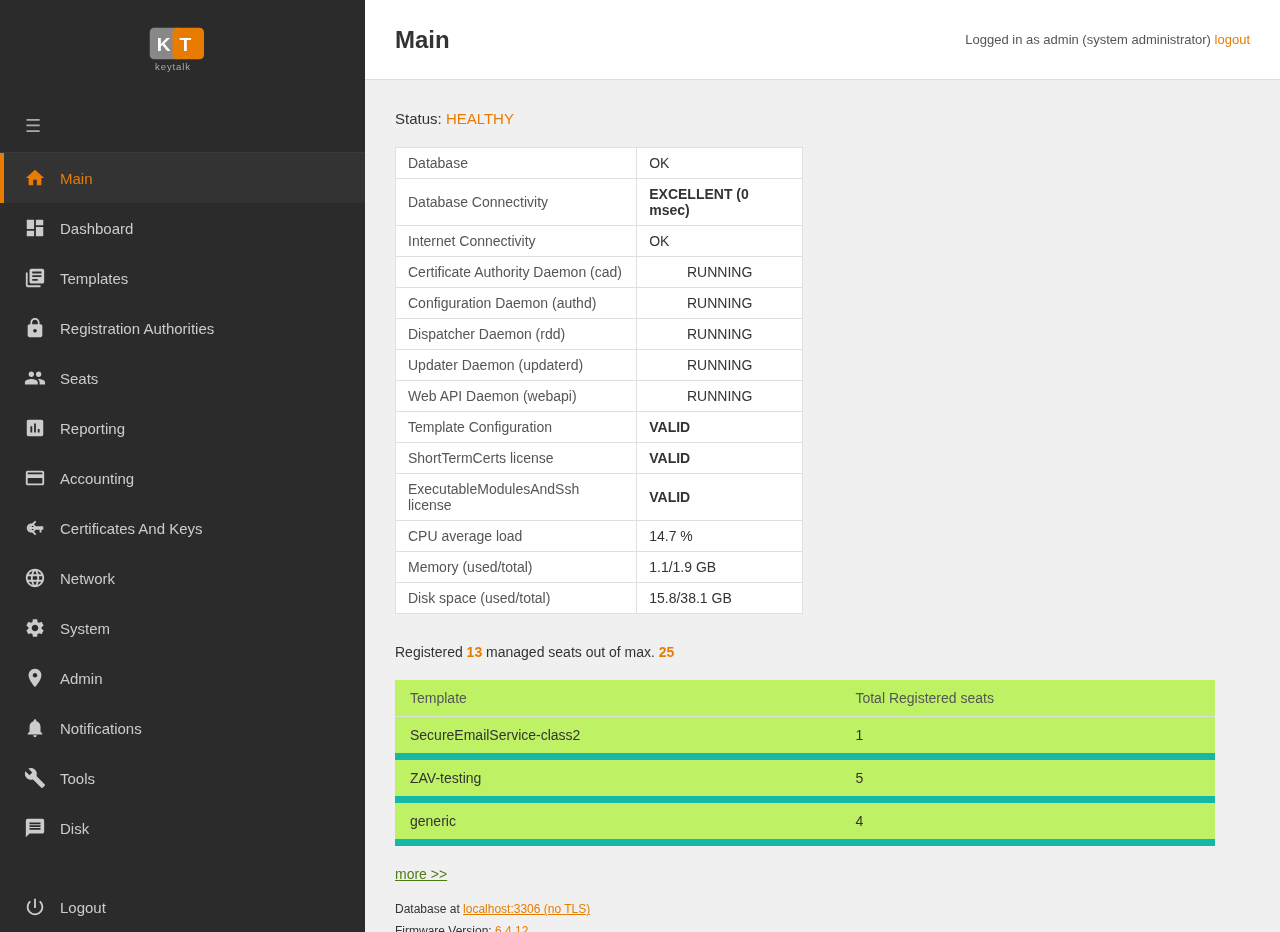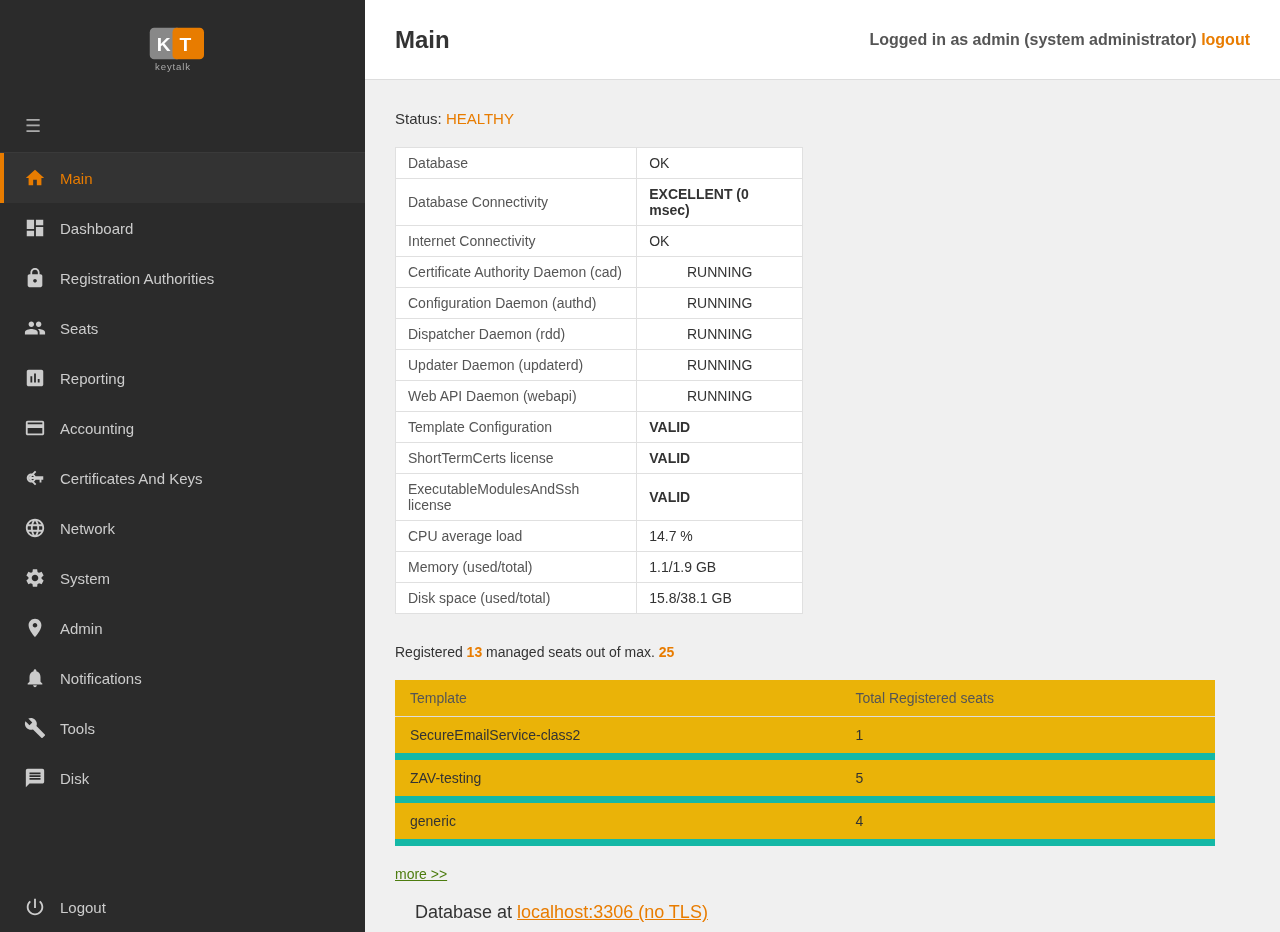--- a/index.html
+++ b/index.html
@@ -87,23 +87,22 @@
       justify-content: space-between;
       border-bottom: 1px solid #ddd;
       min-height: 80px;
     }
     #page-title {
       font-size: 24px;
       font-weight: bold;
       color: #333;
     }
     #user-info {
-      font-size: 16px;
+      font-size: 13px;
       color: #555;
-      font-weight: bold;
     }
     #user-info a {
       color: #e87c00;
       text-decoration: none;
     }
     #content-area {
       padding: 30px;
     }
     .status-line {
       font-size: 15px;
@@ -135,39 +134,39 @@
       font-size: 14px;
       color: #333;
       margin-bottom: 20px;
     }
     .num-orange { color: #e87c00; font-weight: bold; }
 
     
     .seats-table {
       width: 820px;
       border-collapse: collapse;
-      background: #eab308;
+      background: #bef264;
       margin-bottom: 20px;
     }
     .seats-table th {
       padding: 10px 15px;
       text-align: left;
       color: #555;
       font-weight: normal;
       border-bottom: 1px solid #ddd;
     }
     .seats-table td {
       padding: 10px 15px;
       border-bottom: 7px solid #14b8a6;
       color: #333;
     }
 
     .more-link { color: #4d7c0f; font-size: 14px; cursor: pointer; margin-bottom: 20px; display: inline-block; }
 
-    .db-line, .fw-line { font-size: 18px; color: #333; margin-bottom: 8px; margin-left: 20px; }
+    .db-line, .fw-line { font-size: 12px; color: #333; margin-bottom: 8px; }
     .db-link { color: #e87c00; }
 
     
     svg { fill: currentColor; }
   </style>
 </head>
 <body>
 
 <div id="sidebar">
   <div id="logo-area">
@@ -198,20 +197,28 @@
         </span>
         <span class="nav-label">Main</span>
       </div>
       <div class="nav-item">
         <span class="nav-icon">
           <svg viewBox="0 0 24 24" width="22" height="22">
             <path d="M3 13h8V3H3v10zm0 8h8v-6H3v6zm10 0h8V11h-8v10zm0-18v6h8V3h-8z"></path>
           </svg>
         </span>
         <span class="nav-label">Dashboard</span>
+      </div>
+      <div class="nav-item">
+        <span class="nav-icon">
+          <svg viewBox="0 0 24 24" width="22" height="22">
+            <path d="M4 6H2v14c0 1.1.9 2 2 2h14v-2H4V6zm16-4H8c-1.1 0-2 .9-2 2v12c0 1.1.9 2 2 2h12c1.1 0 2-.9 2-2V4c0-1.1-.9-2-2-2zm-1 9H9V9h10v2zm-4 4H9v-2h6v2zm4-8H9V5h10v2z"></path>
+          </svg>
+        </span>
+        <span class="nav-label">Templates</span>
       </div>
       <div class="nav-item">
         <span class="nav-icon">
           <svg viewBox="0 0 24 24" width="22" height="22">
             <path d="M18 8h-1V6c0-2.76-2.24-5-5-5S7 3.24 7 6v2H6c-1.1 0-2 .9-2 2v10c0 1.1.9 2 2 2h12c1.1 0 2-.9 2-2V10c0-1.1-.9-2-2-2zm-6 9c-1.1 0-2-.9-2-2s.9-2 2-2 2 .9 2 2-.9 2-2 2zm3.1-9H8.9V6c0-1.71 1.39-3.1 3.1-3.1 1.71 0 3.1 1.39 3.1 3.1v2z"></path>
           </svg>
         </span>
         <span class="nav-label">Registration Authorities</span>
       </div>
       <div class="nav-item">

